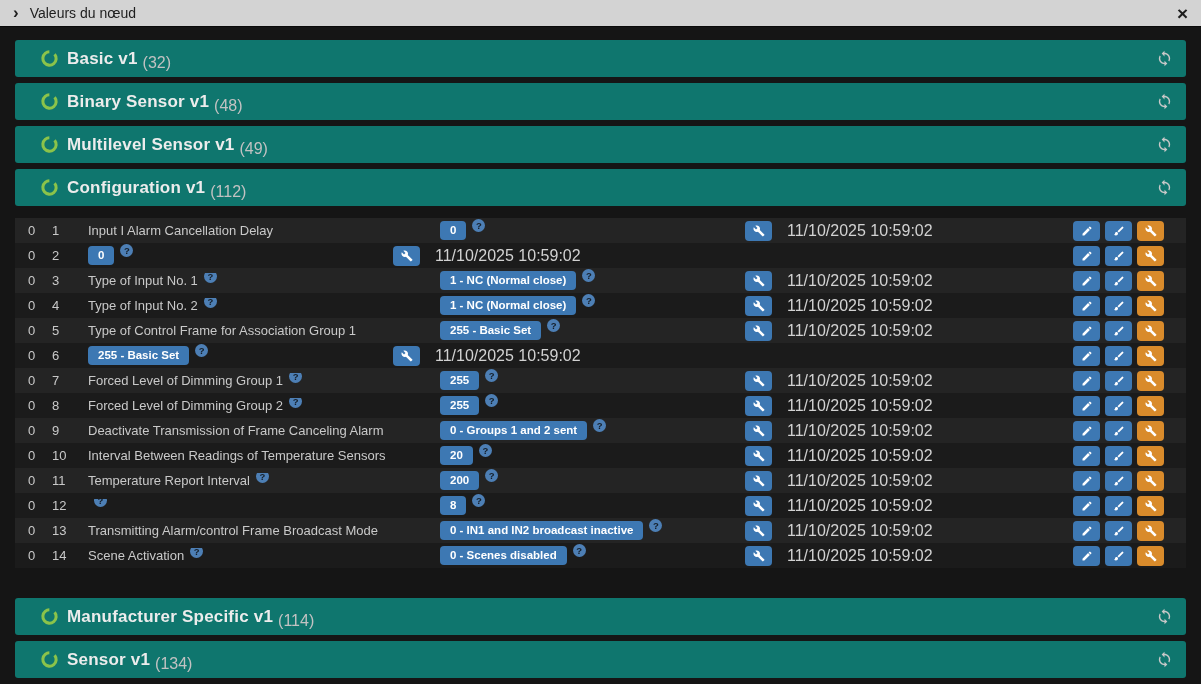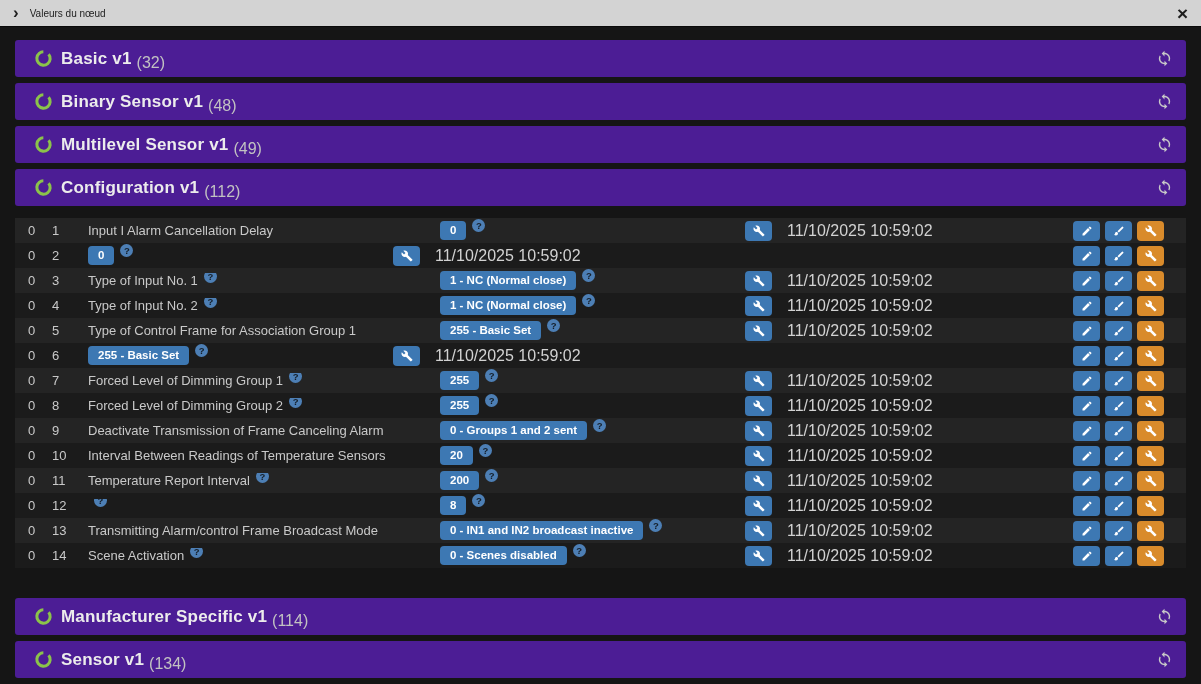--- a/index.html
+++ b/index.html
@@ -8,27 +8,27 @@
     background:#151515;
     font-family:"Liberation Sans", sans-serif;
     -webkit-font-smoothing:antialiased;
   }
   
   .topbar {
     height:27px; background:#d3d3d3; display:flex; align-items:center;
     padding:0 13px; border-bottom:1px solid #0a0a0a;
   }
   .topbar .chev { color:#1d1d1d; font-size:17px; font-weight:bold; margin-right:11px; line-height:1; position:relative; top:-1px; }
-  .topbar .ttl  { color:#1d1d1d; font-size:10px; }
+  .topbar .ttl  { color:#1d1d1d; font-size:14px; }
   .topbar .close { margin-left:auto; color:#1d1d1d; font-size:19px; font-weight:bold; cursor:pointer; line-height:1; }
   
   .content { padding:13px 15px 0 15px; }
   .section-header {
-    height:37px; background:#4c1d95; border-radius:3px;
-    display:flex; align-items:center; padding:0 9px 0 19px; margin-bottom:6px;
+    height:37px; background:#0f766e; border-radius:3px;
+    display:flex; align-items:center; padding:0 9px 0 25px; margin-bottom:6px;
   }
   .ring { width:19px; height:19px; margin-right:8px; flex:0 0 auto; }
   .section-title { color:#ececec; font-size:17px; font-weight:600; letter-spacing:.2px; }
   .section-count { color:#c2c2c2; font-size:16px; margin-left:5px; position:relative; top:4px; }
   .refresh-btn { margin-left:auto; background:none; border:none; cursor:pointer; display:flex; align-items:center; padding:4px; }
   
   .rows { margin:12px 0 30px 0; }
   .row { height:25px; display:flex; align-items:center; font-size:13px; color:#c9c9c9; }
   .row.odd  { background:#242424; }
   .row.even { background:#1b1b1b; }

